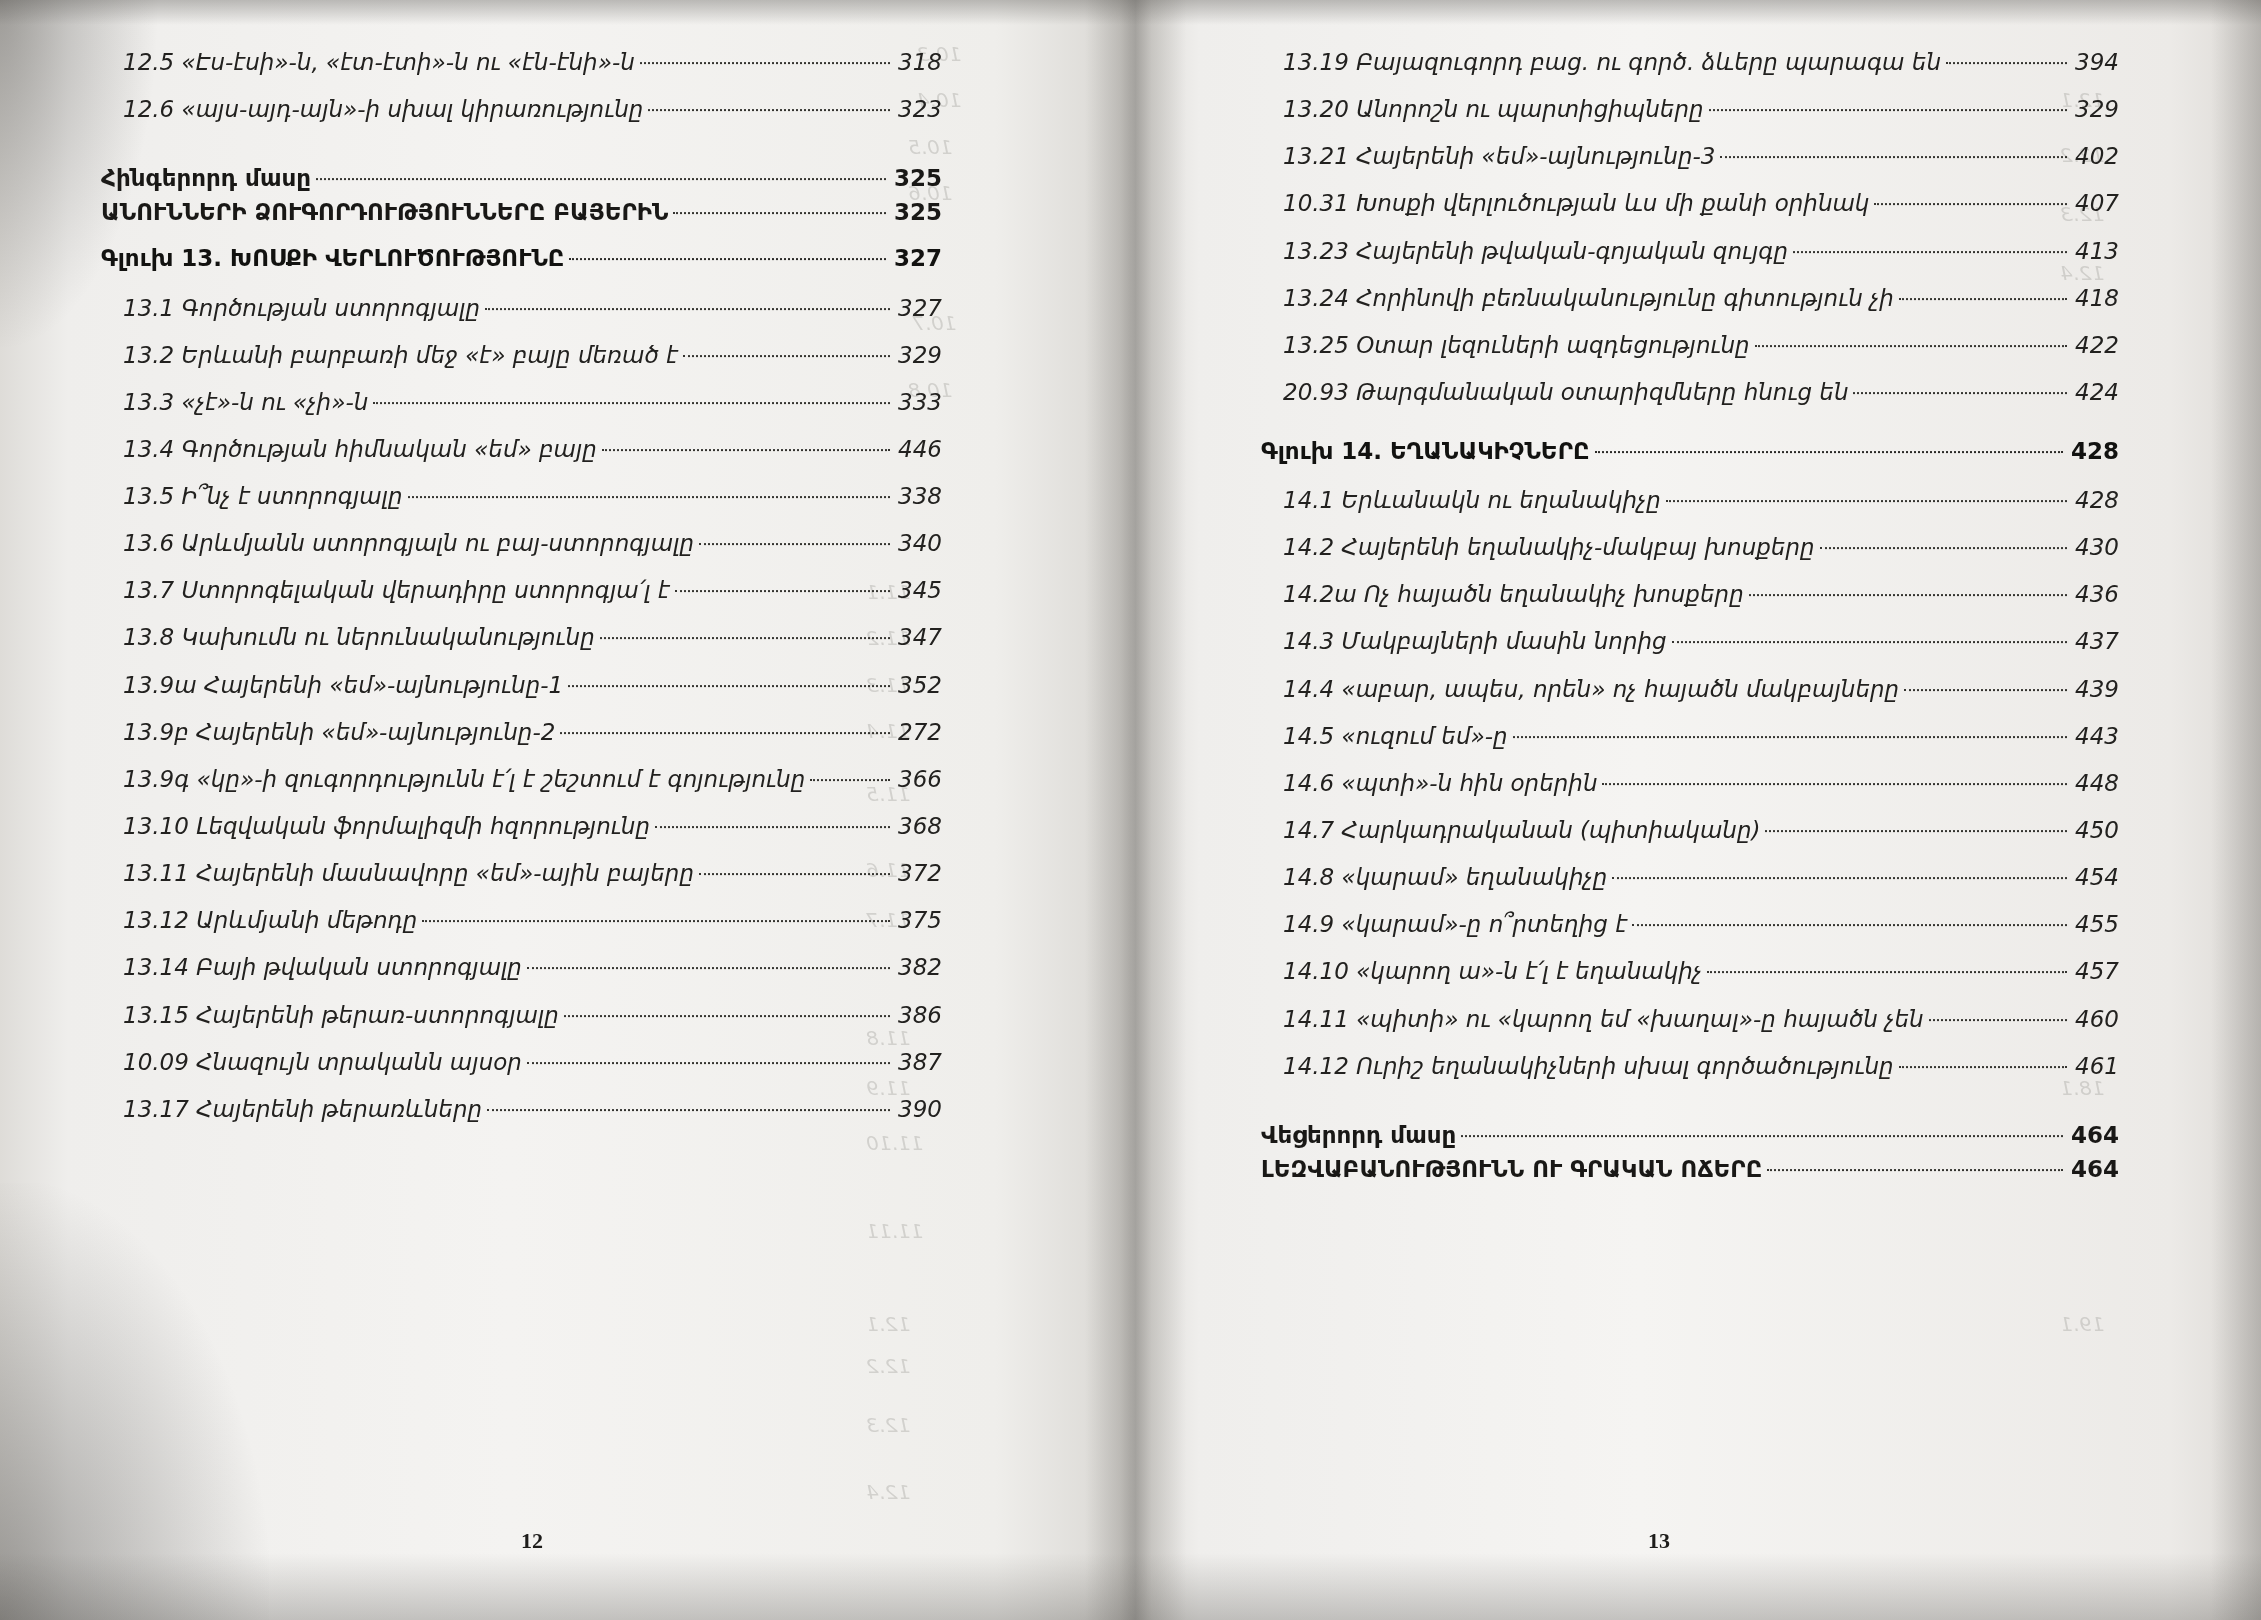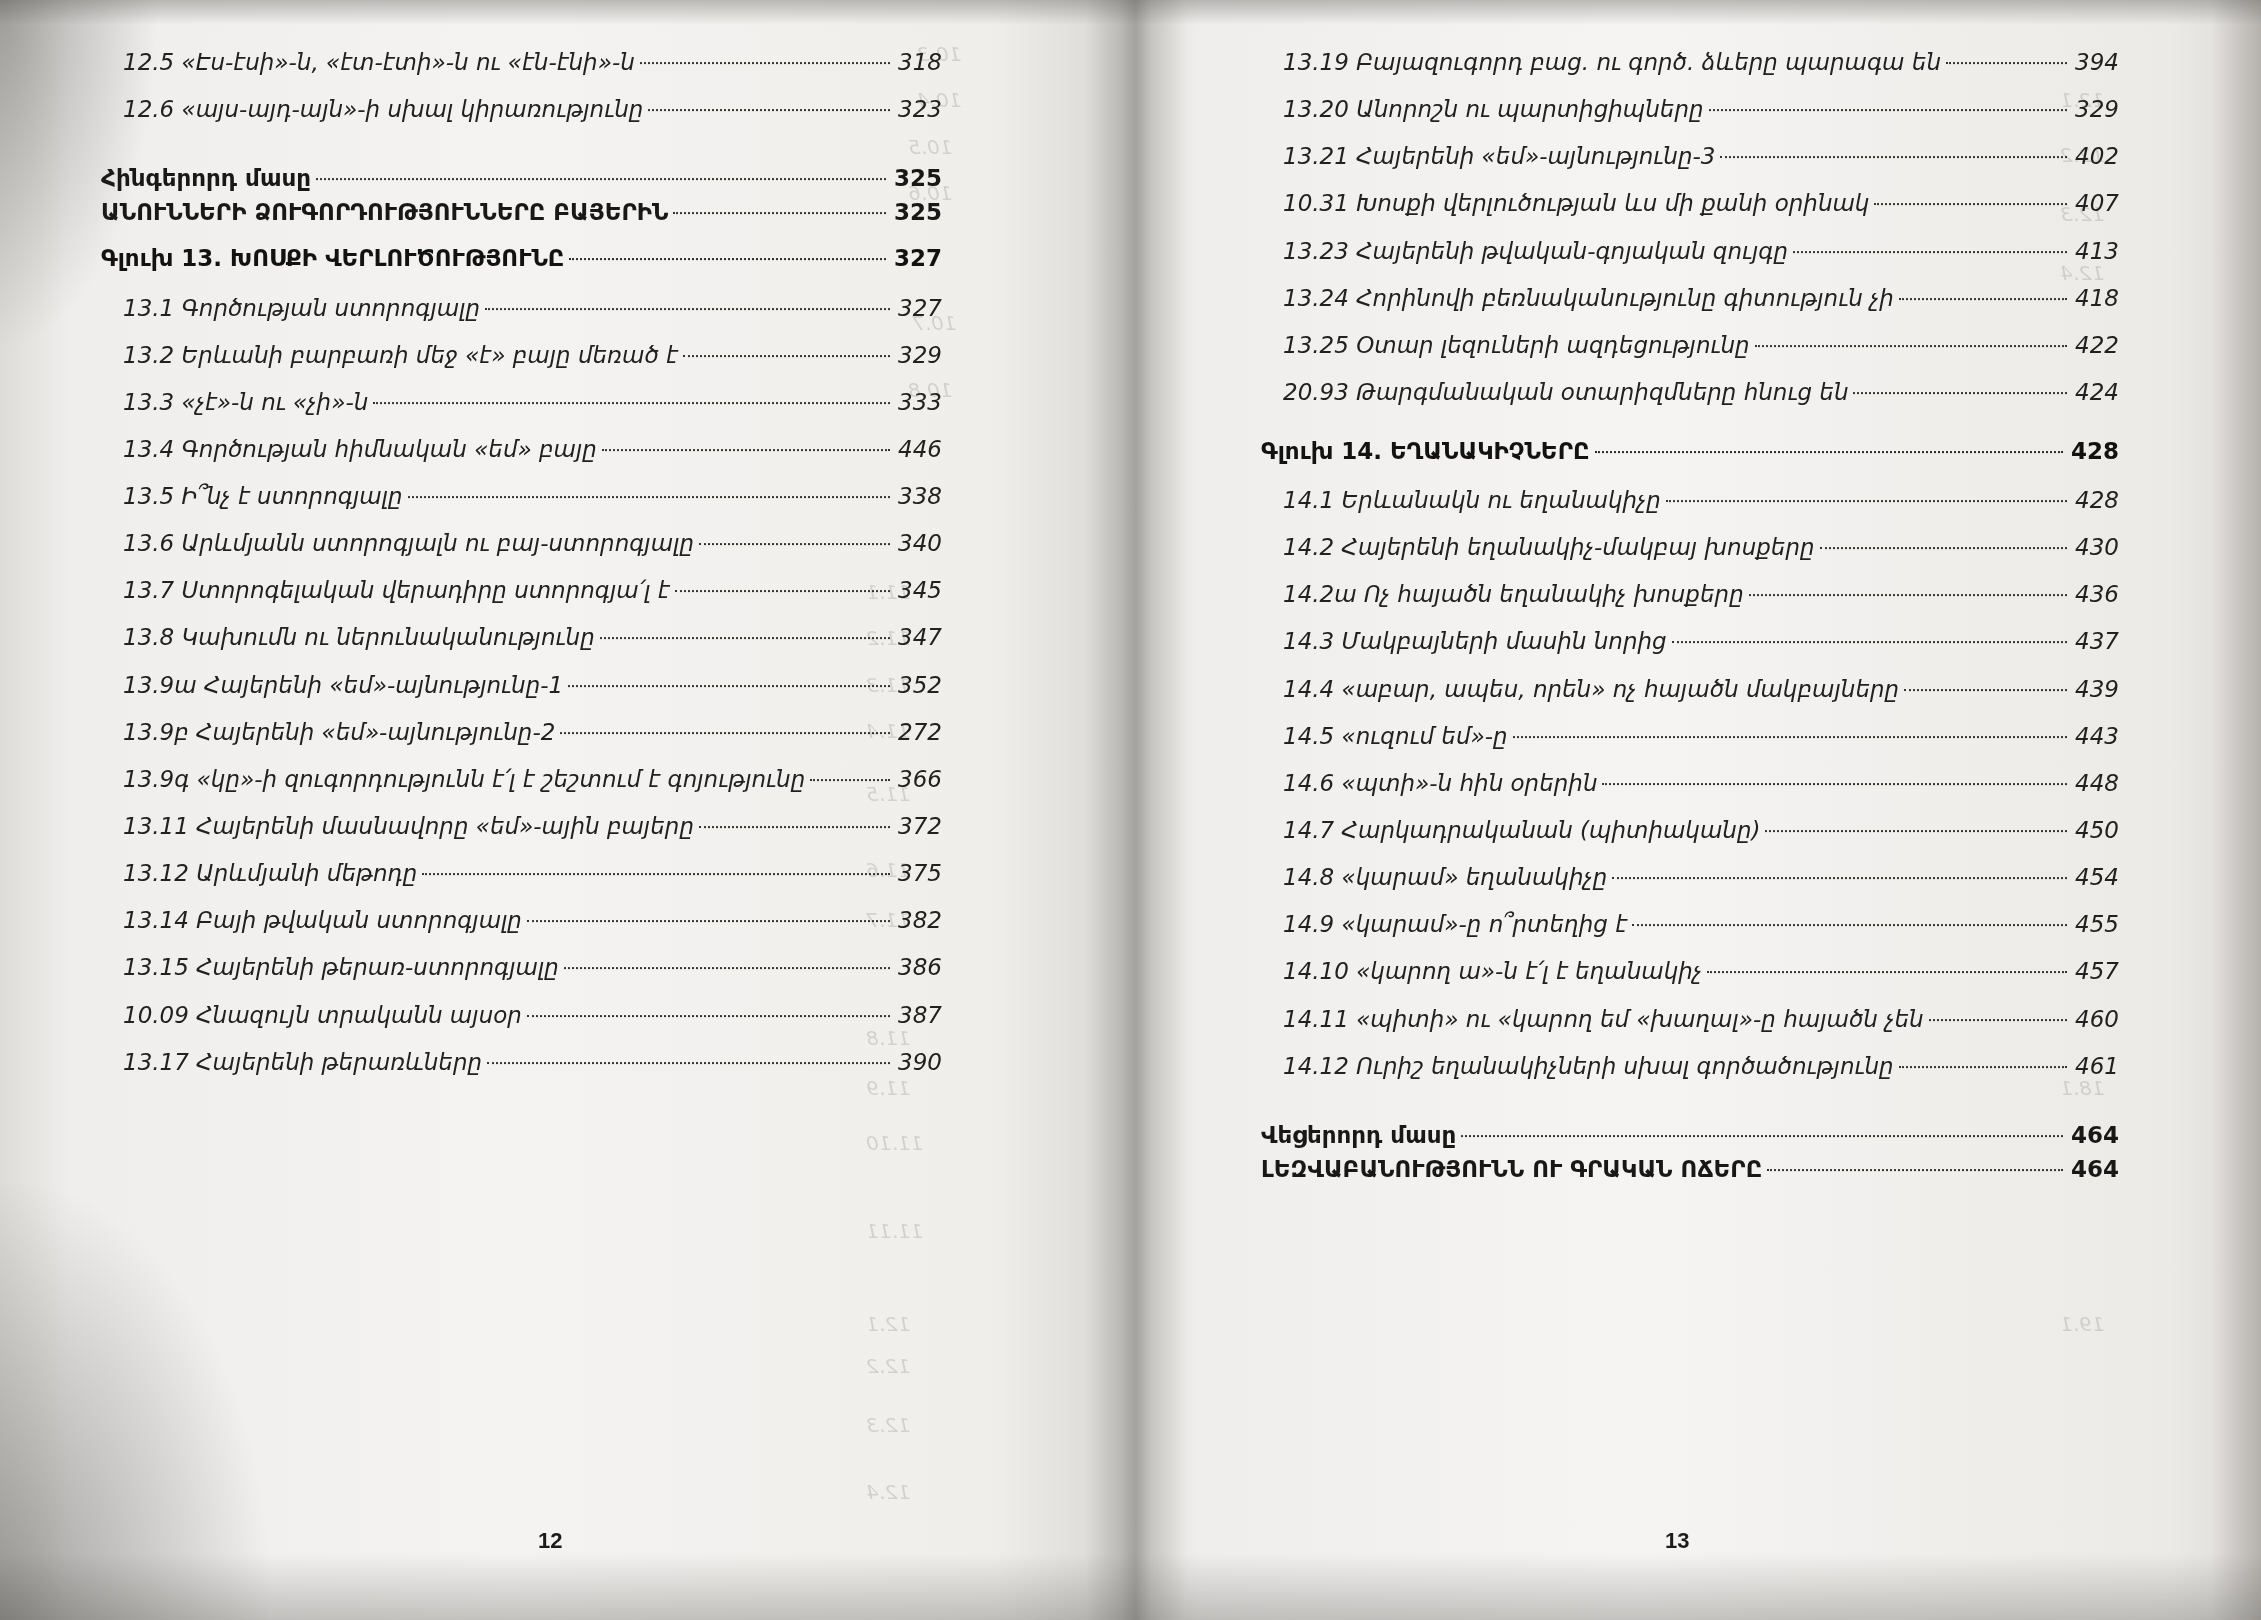--- a/index.html
+++ b/index.html
@@ -149,22 +149,21 @@
   }
   .spacer-lg { height: 22px; }
   .spacer-md { height: 11.8px; }
 
   .folio {
     position: absolute;
     bottom: 66px;
     font-size: 22px;
     font-weight: bold;
     color: #1d1c1a;
-    font-family: Liberation Sans, sans-serif;
-    margin-left: 17px;
+    font-family: Liberation Serif, serif;
   }
   .folio-left { left: 521px; }
   .folio-right { left: 1648px; }
 </style>
 </head>
 <body>
 
 <div class="book">
 
   <div class="page page-left"></div>
@@ -276,20 +275,25 @@
           <span class="label">13.9բ Հայերենի «եմ»-այնությունը-2</span>
           <span class="dots"></span>
           <span class="pg">272</span>
         </li>
         <li class="toc-entry lvl-sub">
           <span class="label">13.9գ «կը»-ի զուգորդությունն է՛լ է շեշտում է գոյությունը</span>
           <span class="dots"></span>
           <span class="pg">366</span>
         </li>
         <li class="toc-entry lvl-sub">
+          <span class="label">13.10 Լեզվական ֆորմալիզմի հզորությունը</span>
+          <span class="dots"></span>
+          <span class="pg">368</span>
+        </li>
+        <li class="toc-entry lvl-sub">
           <span class="label">13.11 Հայերենի մասնավորը «եմ»-ային բայերը</span>
           <span class="dots"></span>
           <span class="pg">372</span>
         </li>
         <li class="toc-entry lvl-sub">
           <span class="label">13.12 Արևմյանի մեթոդը</span>
           <span class="dots"></span>
           <span class="pg">375</span>
         </li>
         <li class="toc-entry lvl-sub">

